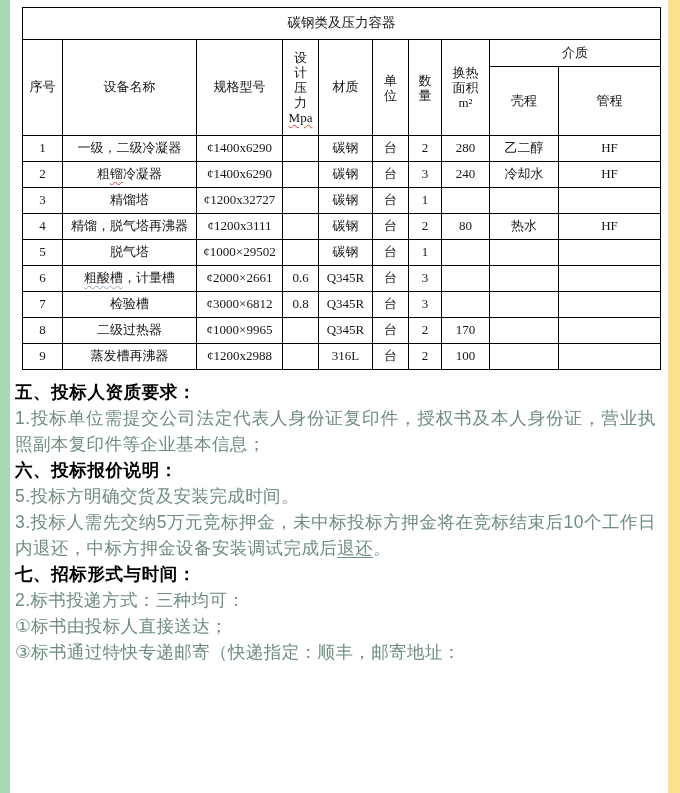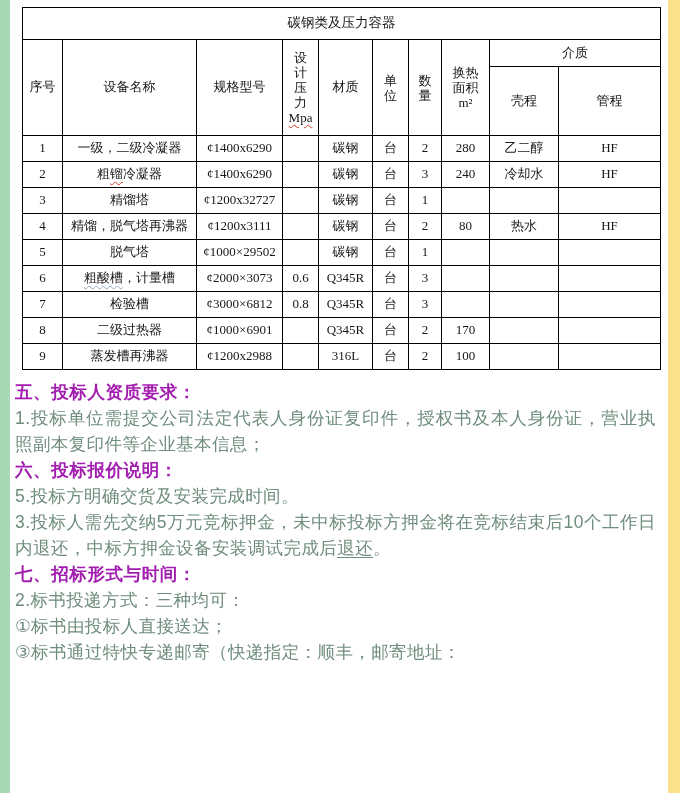--- a/index.html
+++ b/index.html
@@ -32,21 +32,21 @@
   .sq-red{text-decoration:underline wavy #d5402f 1px;text-underline-offset:3px;}
   .sq-blue{text-decoration:underline wavy #93a9c0 1px;text-underline-offset:3px;}
 
   
   .sections{
     margin:9px 24px 0 15px;width:641px;
     font-size:17.5px;line-height:26px;letter-spacing:0.4px;
     color:#6f8d7d;text-align:justify;
   }
   .sections p{margin:0;padding:0;}
-  .sec-heading{font-weight:bold;color:#a21caf;letter-spacing:0.6px;}
+  .sec-heading{font-weight:bold;color:#000000;letter-spacing:0.6px;}
   .u-line{text-decoration:underline;text-underline-offset:3px;margin-top:32px;}
 </style>
 </head>
 <body>
 
 <div class="side-bar-left"></div>
 <div class="side-bar-right"></div>
 
 <div class="doc">
 
@@ -155,21 +155,21 @@
       <td>碳钢</td>
       <td>台</td>
       <td>1</td>
       <td></td>
       <td></td>
       <td></td>
     </tr>
     <tr class="d-row">
       <td>6</td>
       <td><span class="sq-blue">粗酸槽</span><span>，计量槽</span></td>
-      <td>¢2000×3073</td>
+      <td>¢2000×2661</td>
       <td>0.6</td>
       <td>Q345R</td>
       <td>台</td>
       <td>3</td>
       <td></td>
       <td></td>
       <td></td>
     </tr>
     <tr class="d-row">
       <td>7</td>
@@ -179,21 +179,21 @@
       <td>Q345R</td>
       <td>台</td>
       <td>3</td>
       <td></td>
       <td></td>
       <td></td>
     </tr>
     <tr class="d-row">
       <td>8</td>
       <td>二级过热器</td>
-      <td>¢1000×6901</td>
+      <td>¢1000×9965</td>
       <td></td>
       <td>Q345R</td>
       <td>台</td>
       <td>2</td>
       <td>170</td>
       <td></td>
       <td></td>
     </tr>
     <tr class="d-row">
       <td>9</td>

